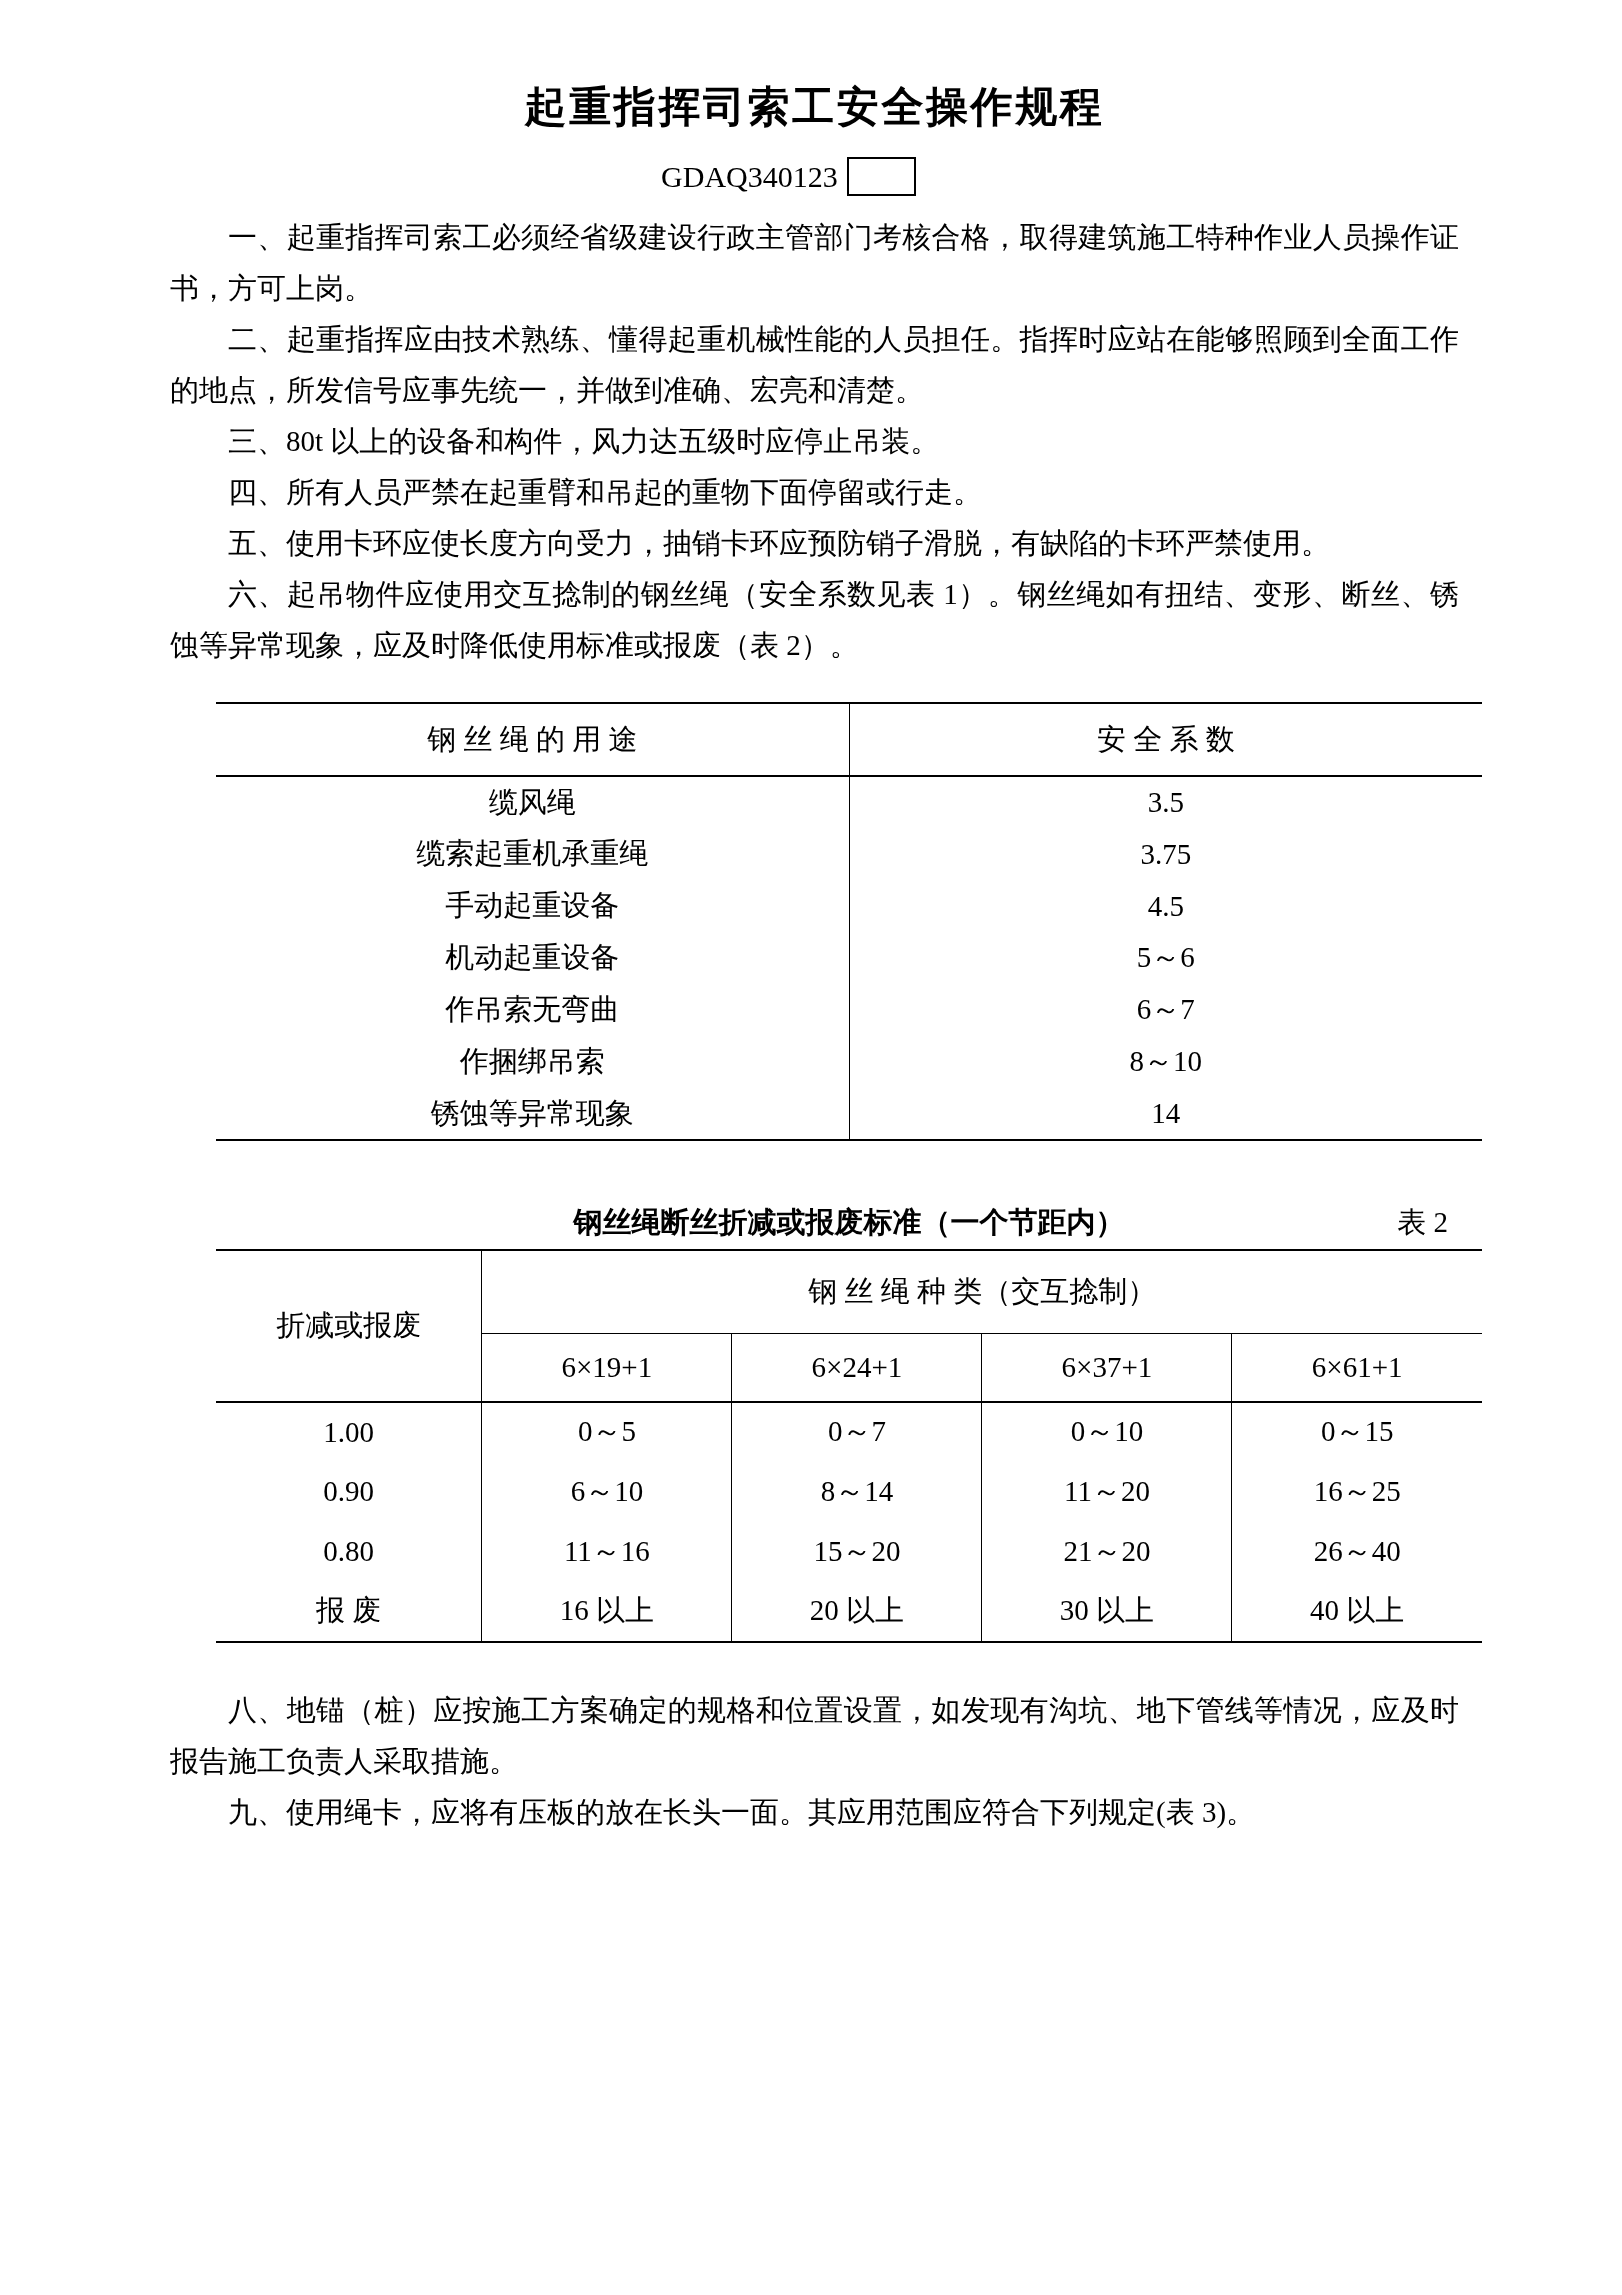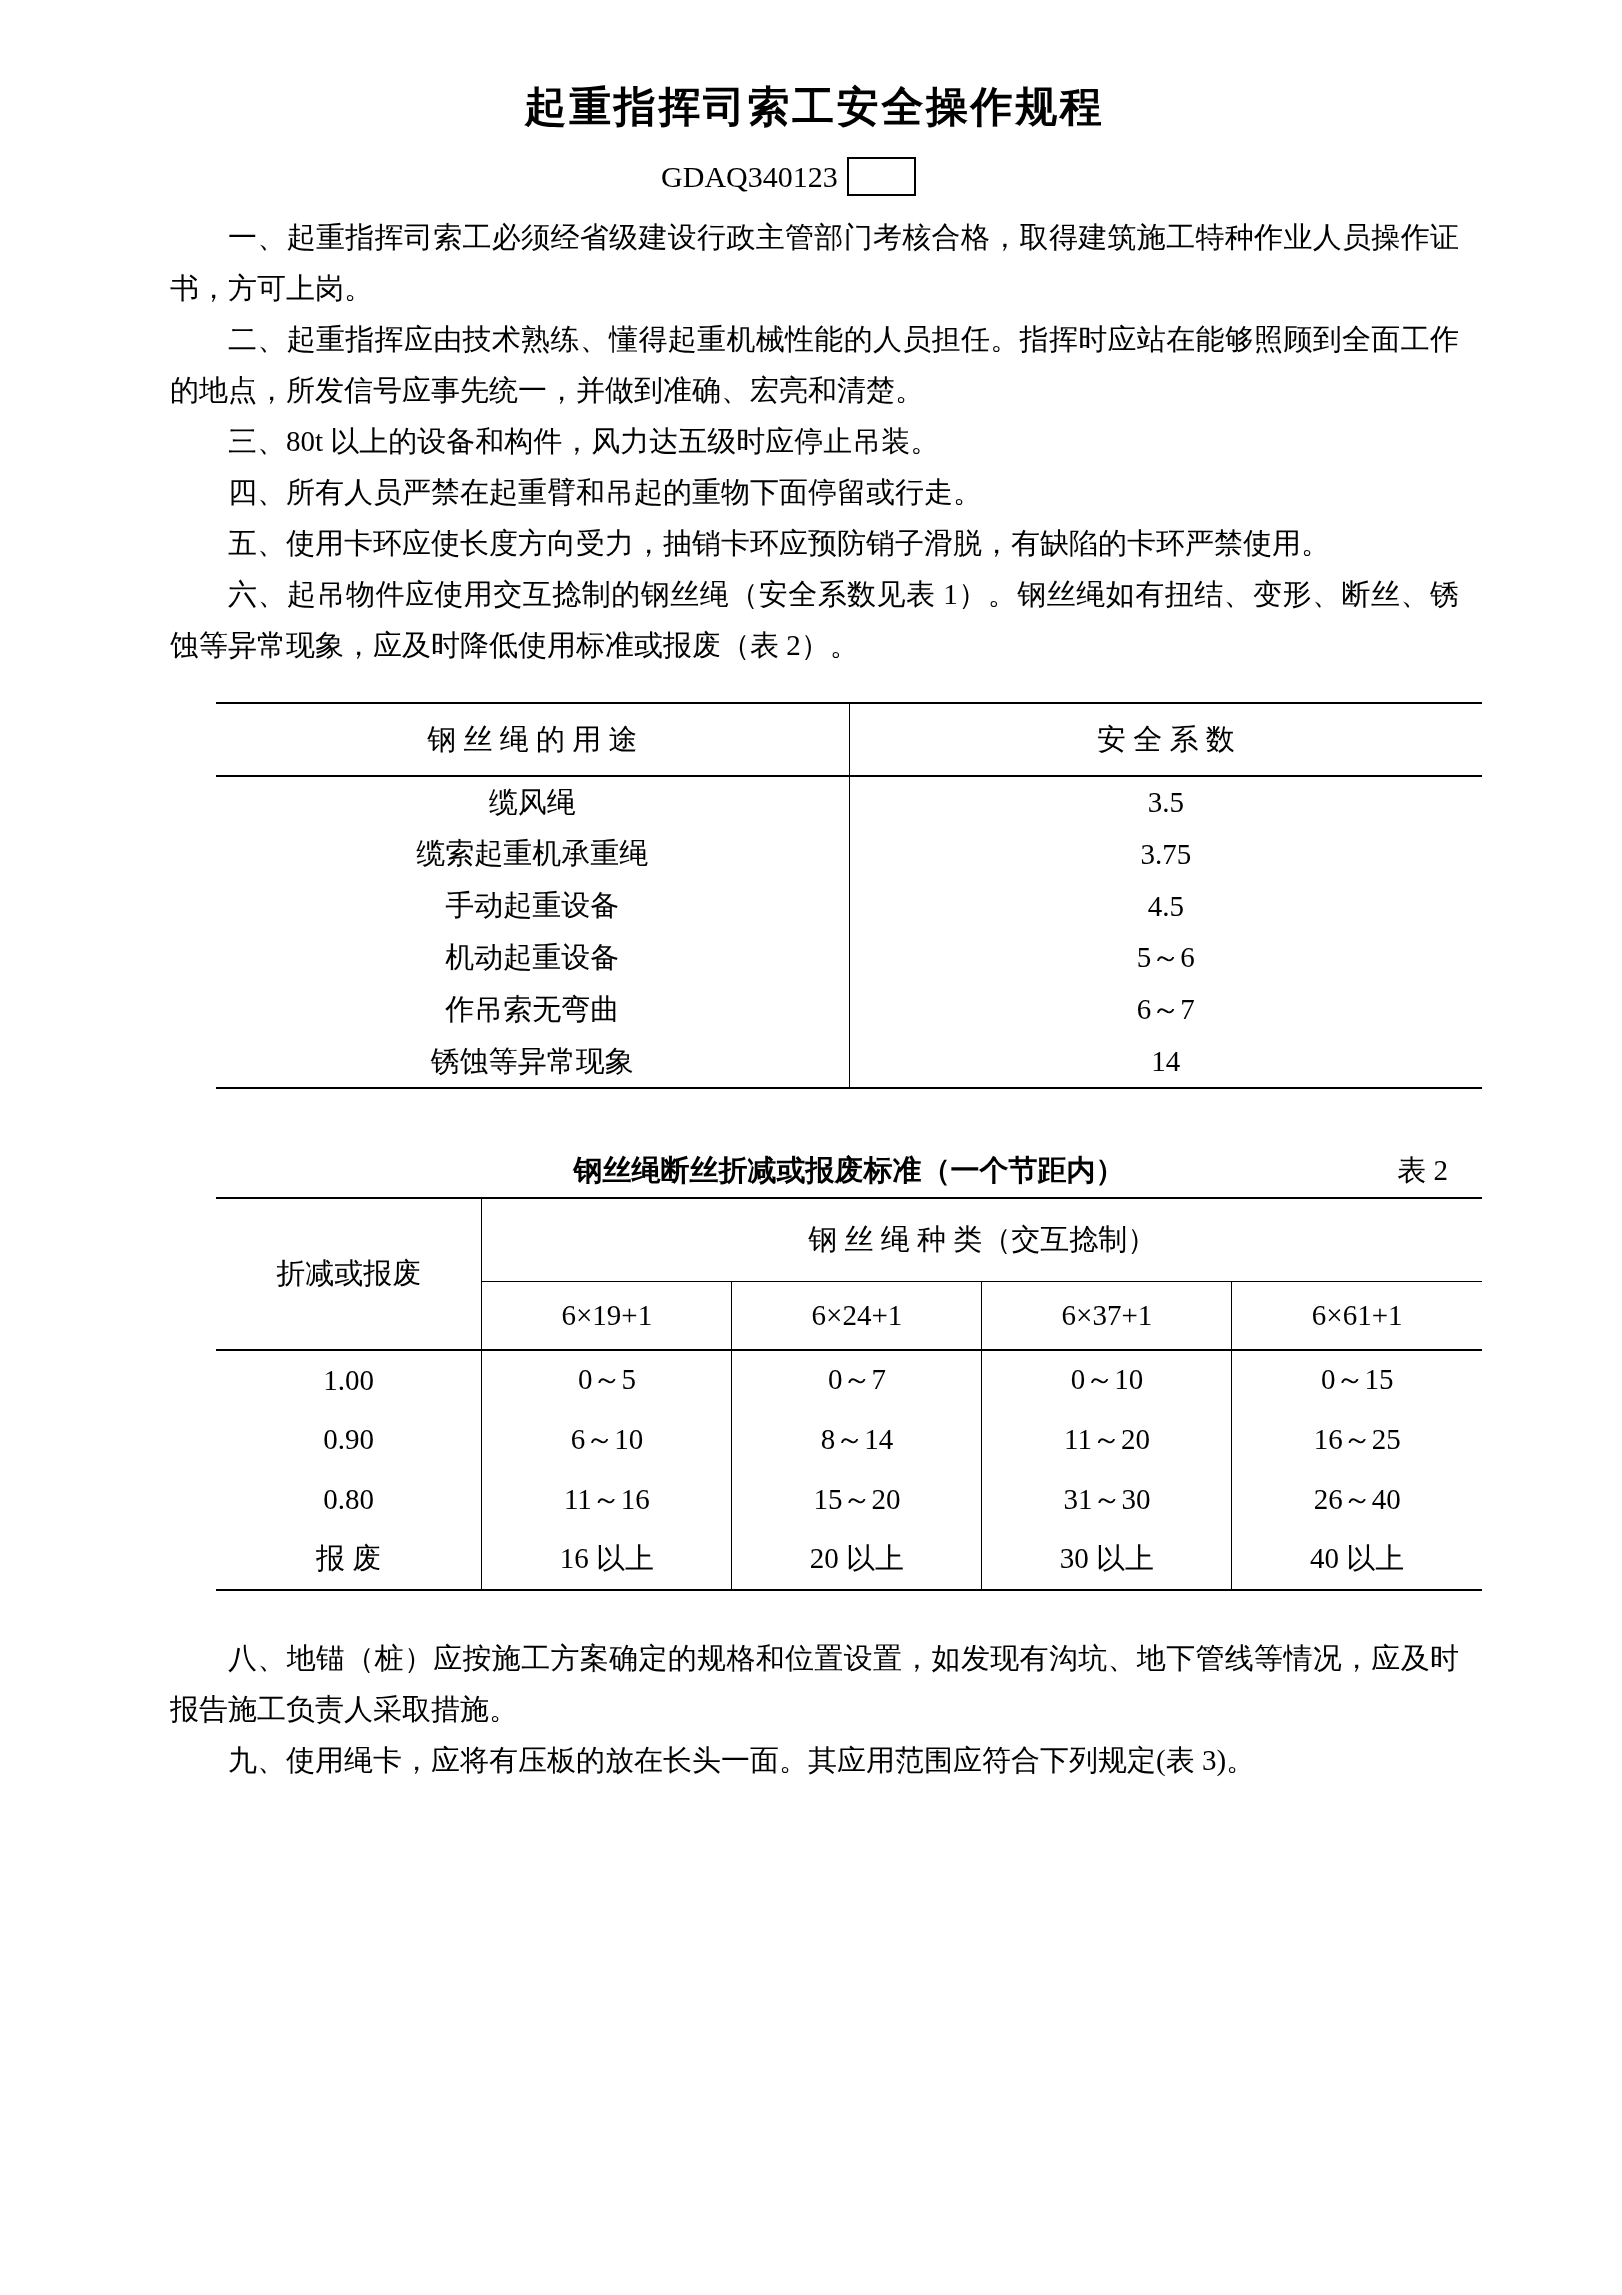--- a/index.html
+++ b/index.html
@@ -134,20 +134,24 @@
       </tr>
       <tr class="body-row">
         <td class="c1">机动起重设备</td>
         <td>5～6</td>
       </tr>
       <tr class="body-row">
         <td class="c1">作吊索无弯曲</td>
         <td>6～7</td>
       </tr>
       <tr class="body-row">
+        <td class="c1">作捆绑吊索</td>
+        <td>8～10</td>
+      </tr>
+      <tr class="body-row">
         <td class="c1">锈蚀等异常现象</td>
         <td>14</td>
       </tr>
     </tbody>
       </table>
   </div>
 
   <div class="table-block tb2">
     <div class="table-caption">
       <span class="caption-title">钢丝绳断丝折减或报废标准（一个节距内）</span>
@@ -176,21 +180,21 @@
         <td class="rowhead">0.90</td>
         <td class="dc">6～10</td>
         <td class="dc">8～14</td>
         <td class="dc">11～20</td>
         <td class="dc">16～25</td>
       </tr>
       <tr class="dat">
         <td class="rowhead">0.80</td>
         <td class="dc">11～16</td>
         <td class="dc">15～20</td>
-        <td class="dc">31～30</td>
+        <td class="dc">21～20</td>
         <td class="dc">26～40</td>
       </tr>
       <tr class="dat">
         <td class="rowhead">报  废</td>
         <td class="dc">16 以上</td>
         <td class="dc">20 以上</td>
         <td class="dc">30 以上</td>
         <td class="dc">40 以上</td>
       </tr>
     </tbody>

